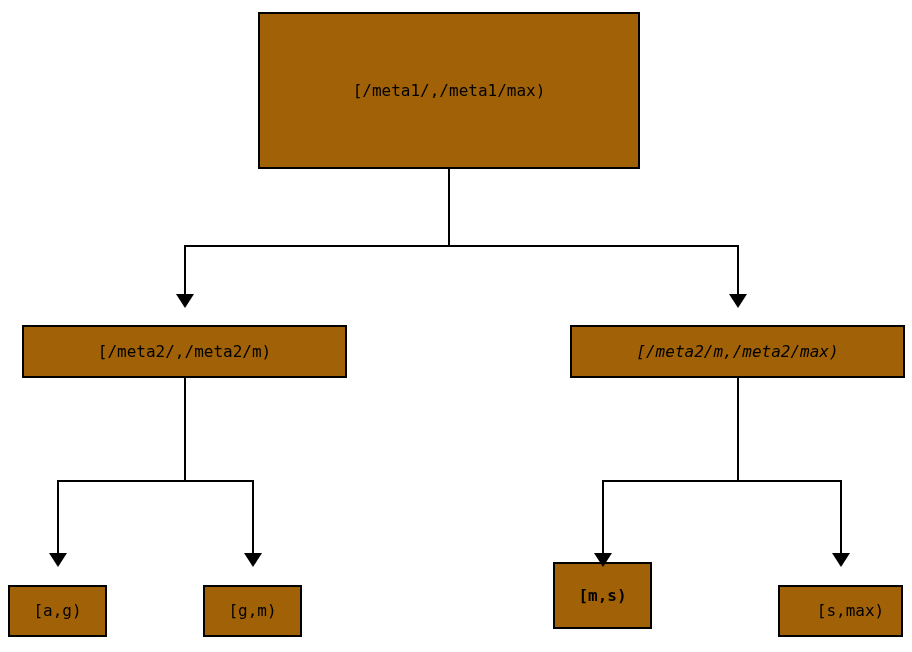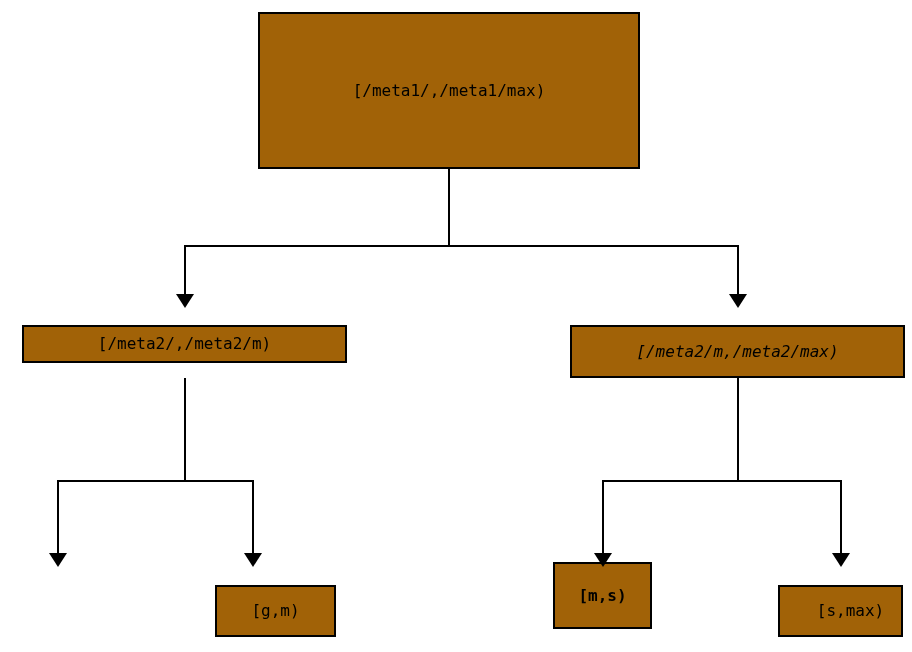--- a/index.html
+++ b/index.html
@@ -37,24 +37,24 @@
     position: absolute;
     width: 0;
     height: 0;
     border-left: 9px solid transparent;
     border-right: 9px solid transparent;
     border-top: 14px solid #000000;
   }
 
   
   .n-root       { left: 258px; top: 12px;  width: 382px; height: 157px; }
-  .n-meta2-low  { left: 22px;  top: 325px; width: 325px; height: 38px; }
+  .n-meta2-low  { left: 22px;  top: 325px; width: 325px; height: 53px; }
   .n-meta2-high { left: 570px; top: 325px; width: 335px; height: 53px; font-style: italic; }
   .n-leaf-ag    { left: 8px;   top: 585px; width: 99px;  height: 52px; }
-  .n-leaf-gm    { left: 215px; top: 585px; width: 121px;  height: 52px; }
+  .n-leaf-gm    { left: 203px; top: 585px; width: 99px;  height: 52px; }
   .n-leaf-ms    { left: 553px; top: 562px; width: 99px;  height: 67px; font-weight: bold; }
   .n-leaf-smax  { left: 778px; top: 585px; width: 125px; height: 52px; padding-left: 20px; }
 
   
   .c-root-stem  { left: 448px;   top: 169px; width: 2px;   height: 78px; }
   .c-l1-h       { left: 183.5px; top: 245px; width: 555px; height: 2px; }
   .c-l1-dropL   { left: 183.5px; top: 245px; width: 2px;   height: 50px; }
   .c-l1-dropR   { left: 736.5px; top: 245px; width: 2px;   height: 50px; }
   .a-l1-L       { left: 175.5px; top: 294px; }
   .a-l1-R       { left: 728.5px; top: 294px; }
@@ -85,20 +85,23 @@
   </div>
 
   <div class="node n-meta2-low">
     <span>[/meta2/,/meta2/m)</span>
   </div>
 
   <div class="node n-meta2-high">
     <span>[/meta2/m,/meta2/max)</span>
   </div>
 
+  <div class="node n-leaf-ag">
+    <span>[a,g)</span>
+  </div>
 
   <div class="node n-leaf-gm">
     <span>[g,m)</span>
   </div>
 
   <div class="node n-leaf-ms">
     <span>[m,s)</span>
   </div>
 
   <div class="node n-leaf-smax">

